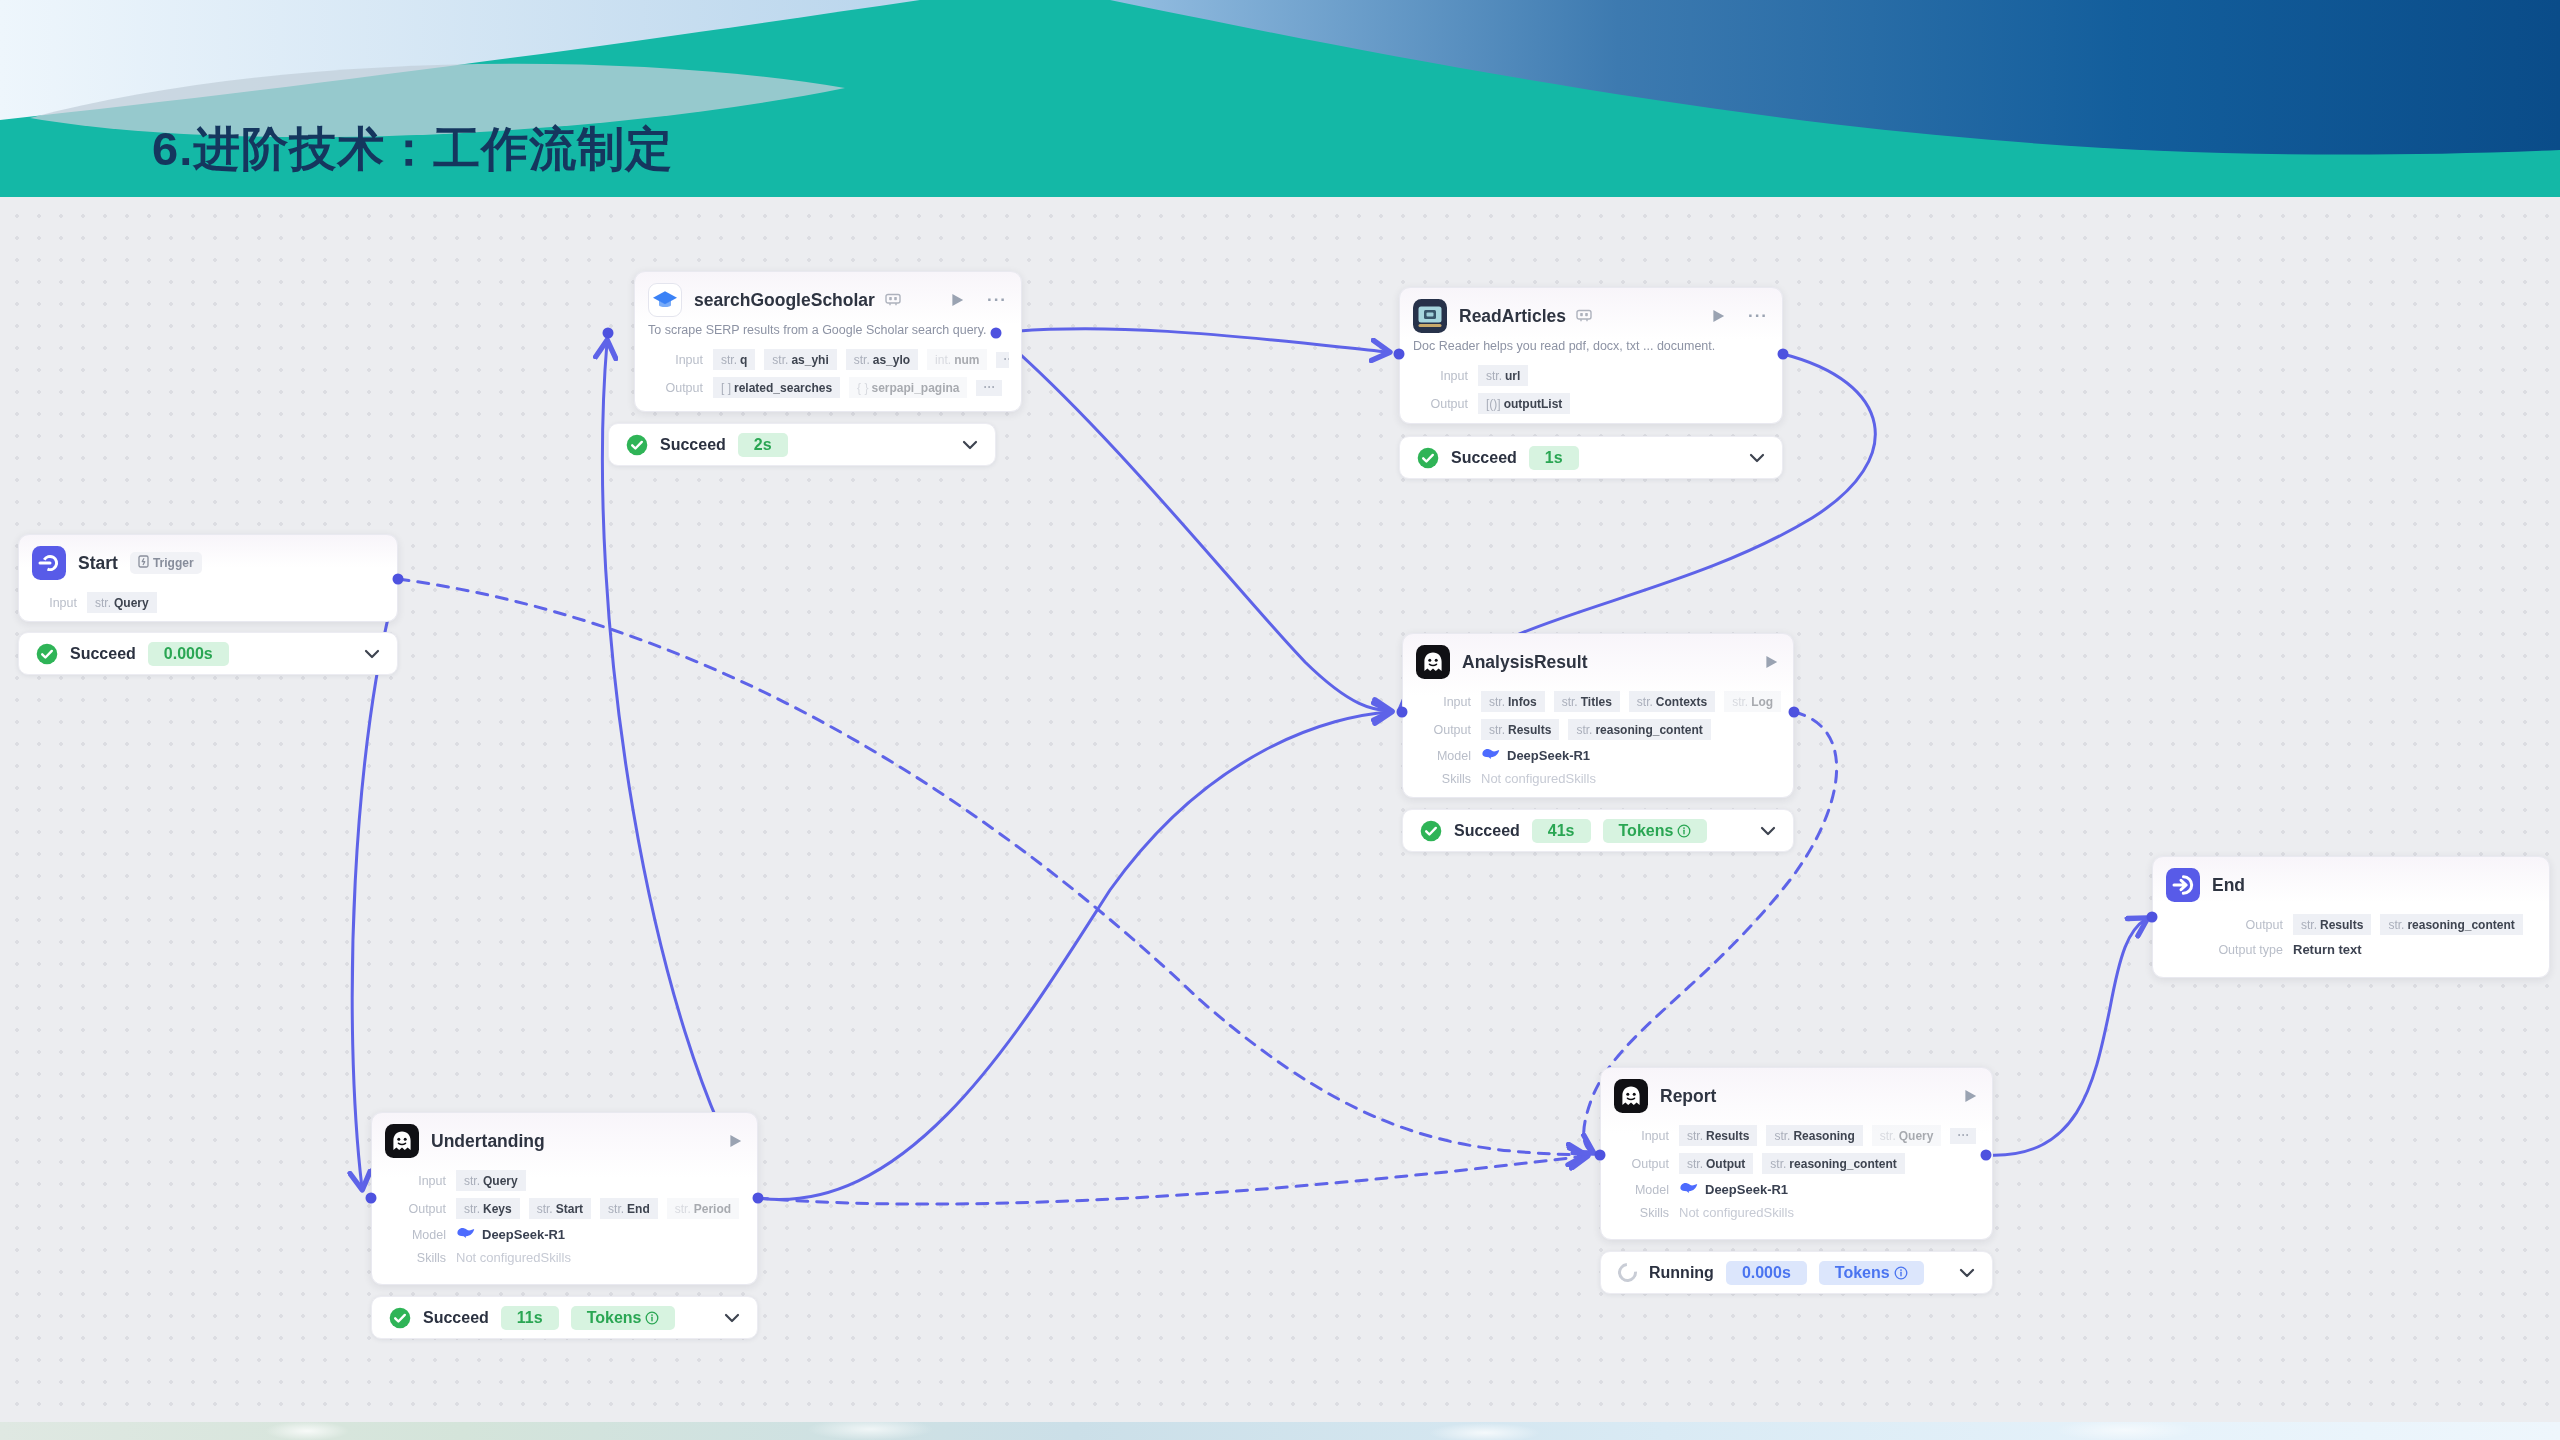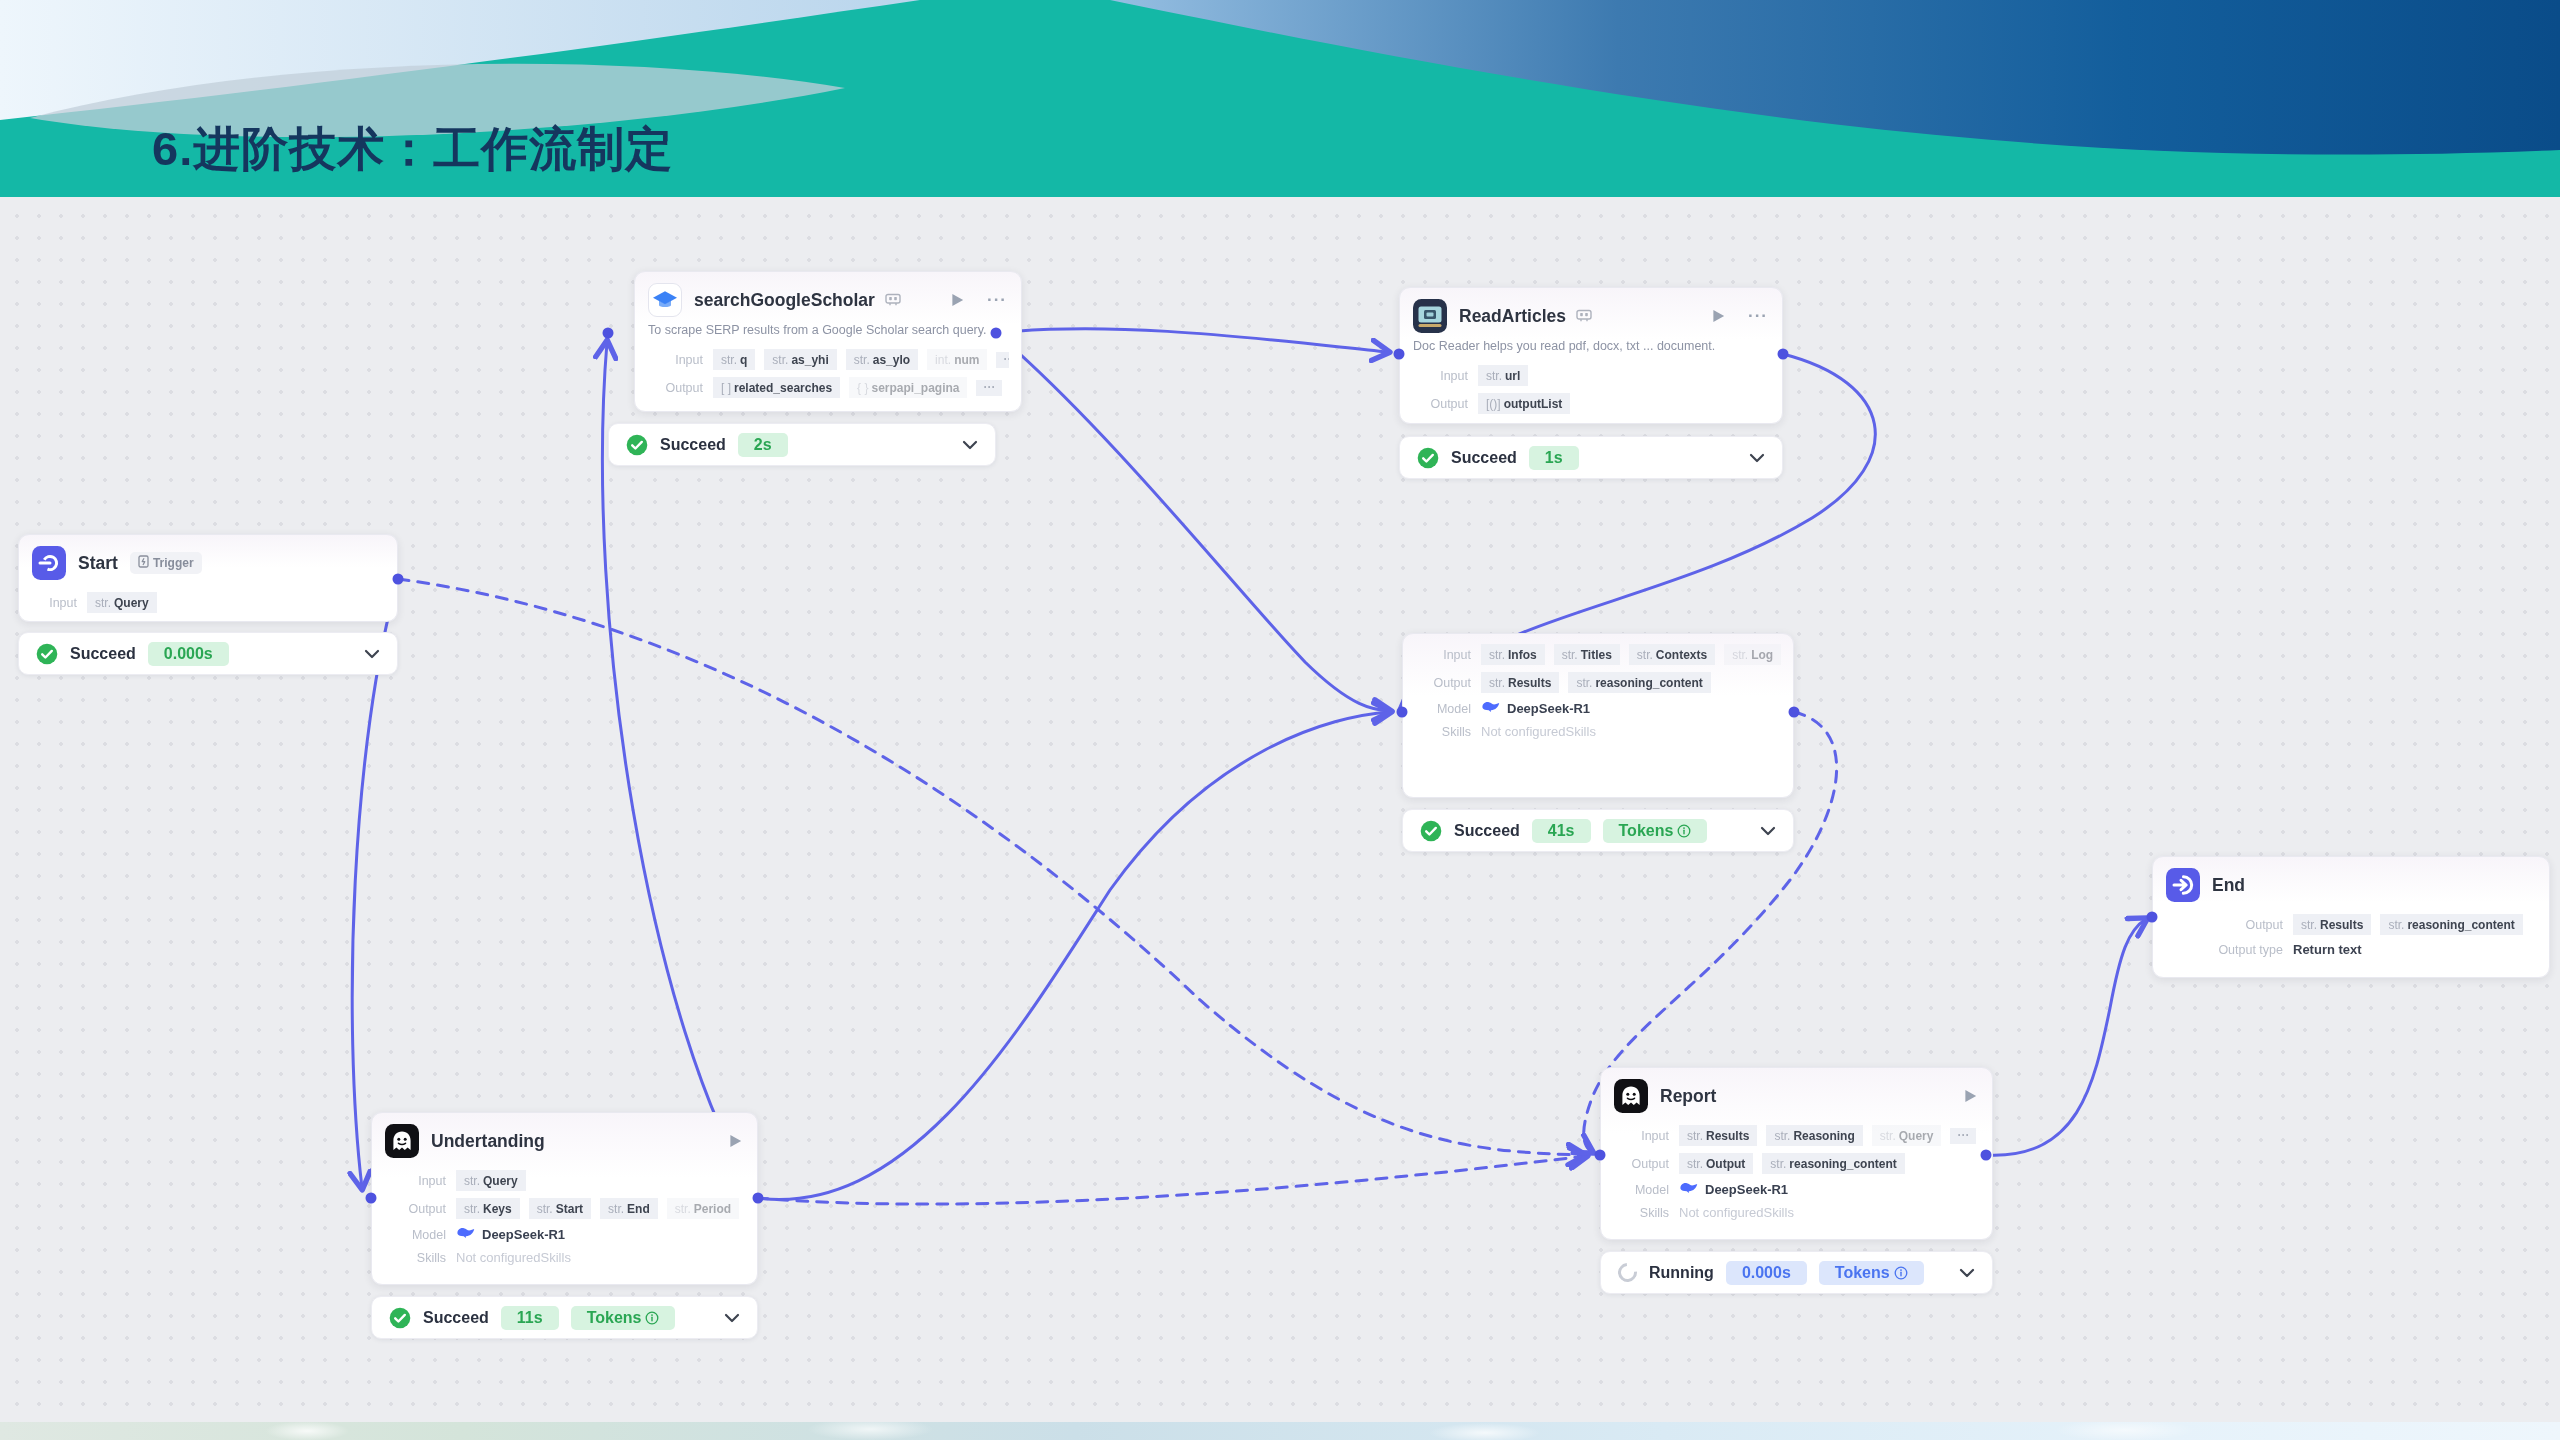--- a/index.html
+++ b/index.html
@@ -296,20 +296,38 @@
         </span>
         <span class="state">Succeed</span>
         <span class="badge green">1s</span>
         <span class="chev">
           <svg width="16" height="10" viewBox="0 0 16 10">
             <path d="M2,2 L8,8 L14,2" stroke="#3E4450" stroke-width="2.2" fill="none" stroke-linecap="round" stroke-linejoin="round"></path>
           </svg>
         </span>
       </div>
       <div class="node" style="left: 1402px; top: 633px; width: 392px; height: 165px;">
+        <div class="node-head">
+    <span class="node-icon">
+            <svg width="34" height="34" viewBox="0 0 34 34">
+              <rect width="34" height="34" rx="8.5" fill="#101014"></rect>
+              <path d="M17,7.5 c-5.3,0 -8.6,3.9 -8.6,9.2 v9.3 l3,-2.4 2.8,2.4 2.8,-2.4 2.8,2.4 2.8,-2.4 3,2.4 v-9.3 c0,-5.3 -3.3,-9.2 -8.6,-9.2 z" fill="#fff"></path>
+              <circle cx="13.8" cy="15.2" r="1.5" fill="#101014"></circle>
+              <circle cx="20.2" cy="15.2" r="1.5" fill="#101014"></circle>
+              <path d="M13.5,19.3 q3.5,2.4 7,0" stroke="#101014" stroke-width="1.6" fill="none" stroke-linecap="round"></path>
+            </svg>
+          </span>
+    <span class="node-title">AnalysisResult</span>
+          <span class="spacer"></span>
+          <span class="play-btn">
+            <svg width="15" height="16" viewBox="0 0 14 15">
+              <path d="M2.2,1.8 L12.3,7.5 L2.2,13.2 Z" fill="#9AA3B2"></path>
+            </svg>
+          </span>
+        </div>
         <div class="rows">
           <div class="row">
             <span class="row-label" style="width:56px">Input</span>
             <span class="chips">
               <span class="chip">
                 <i>str.</i>
                 <b>Infos</b>
               </span>
               <span class="chip">
                 <i>str.</i>

